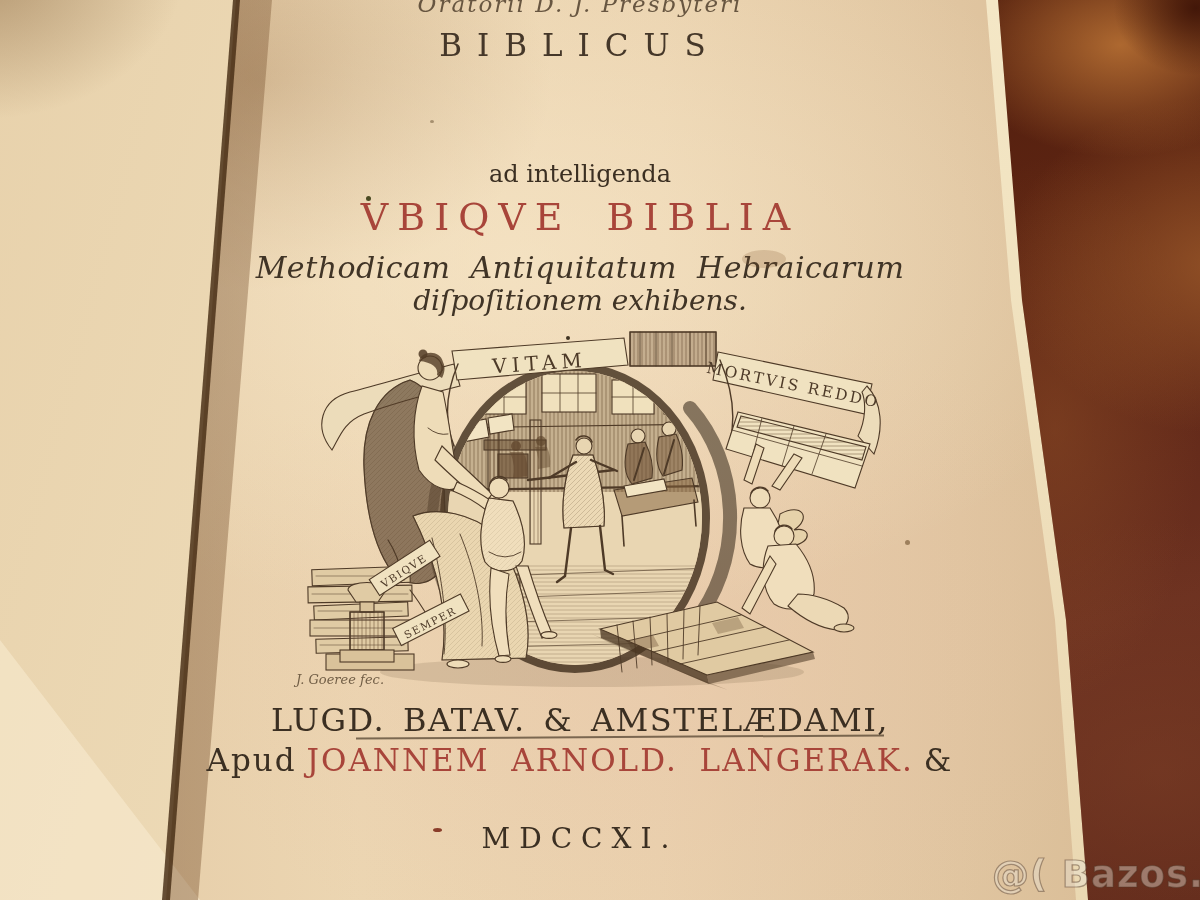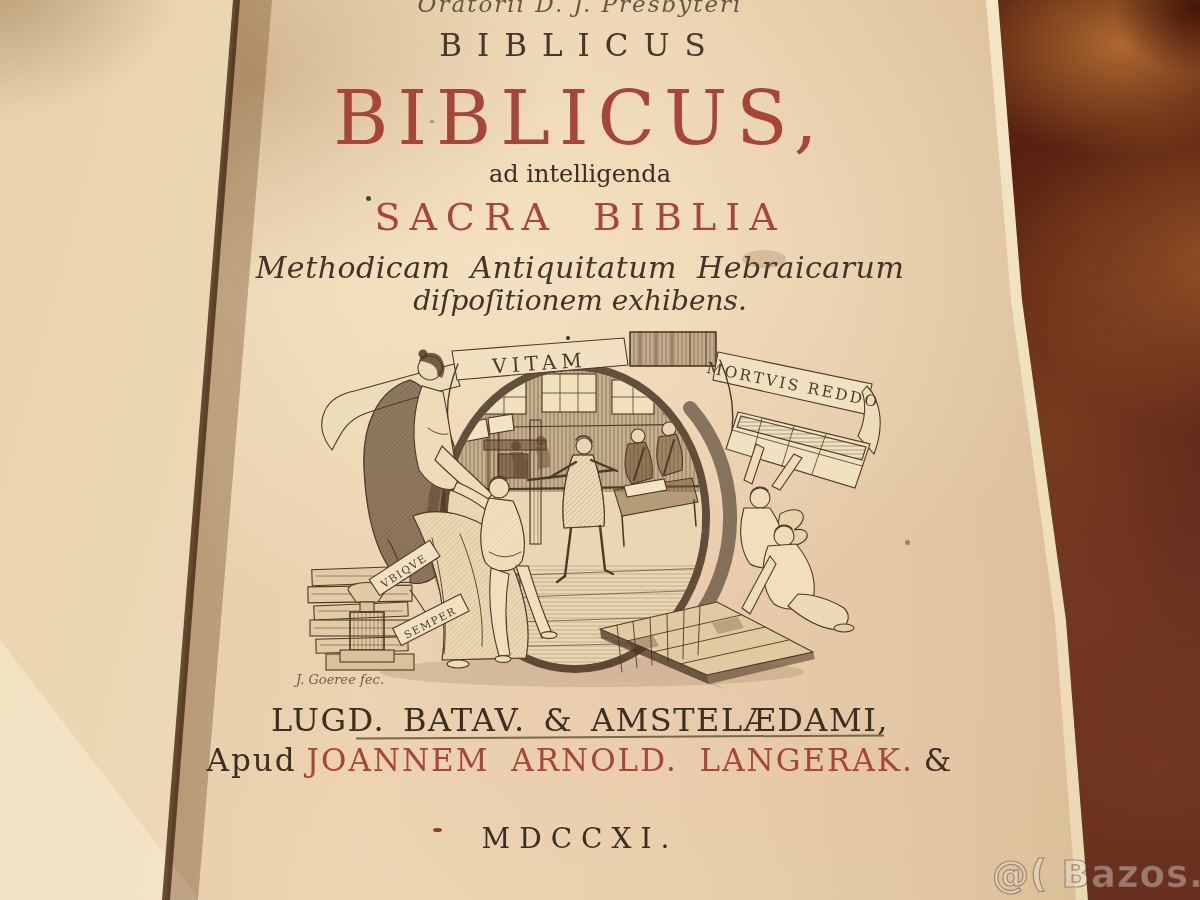--- a/index.html
+++ b/index.html
@@ -69,23 +69,22 @@
 
   <div class="abs" id="left-page"></div>
   <div class="abs" id="left-fold"></div>
   <div class="abs" id="gutter-soft"></div>
   <div class="abs" id="gutter-line"></div>
   <div class="abs" id="fore-edge"></div>
   <div class="abs" id="table-bg"></div>
 
   <div class="abs tline" id="author-line">Oratorii D. J. Presbyteri</div>
   <div class="abs tline" id="series-line">BIBLICUS</div>
-  <div class="abs tline red" id="title-line">BIBLICUS,</div>
   <div class="abs tline ink" id="sub-small">ad intelligenda</div>
-  <div class="abs tline red" id="sub-line">SACRA BIBLIA</div>
+  <div class="abs tline red" id="sub-line">VBIQVE BIBLIA</div>
   <div class="abs tline" id="descr1">Methodicam Antiquitatum Hebraicarum</div>
   <div class="abs tline" id="descr2">diſpoſitionem exhibens.</div>
 
   <div class="abs" id="engraving-box">
   <svg width="590" height="372" viewBox="0 0 590 372">
     <defs>
       <clipPath id="oc">
             <ellipse cx="283" cy="190" rx="127" ry="147"></ellipse>
           </clipPath>
       <pattern id="hv" width="4" height="4" patternUnits="userSpaceOnUse">

